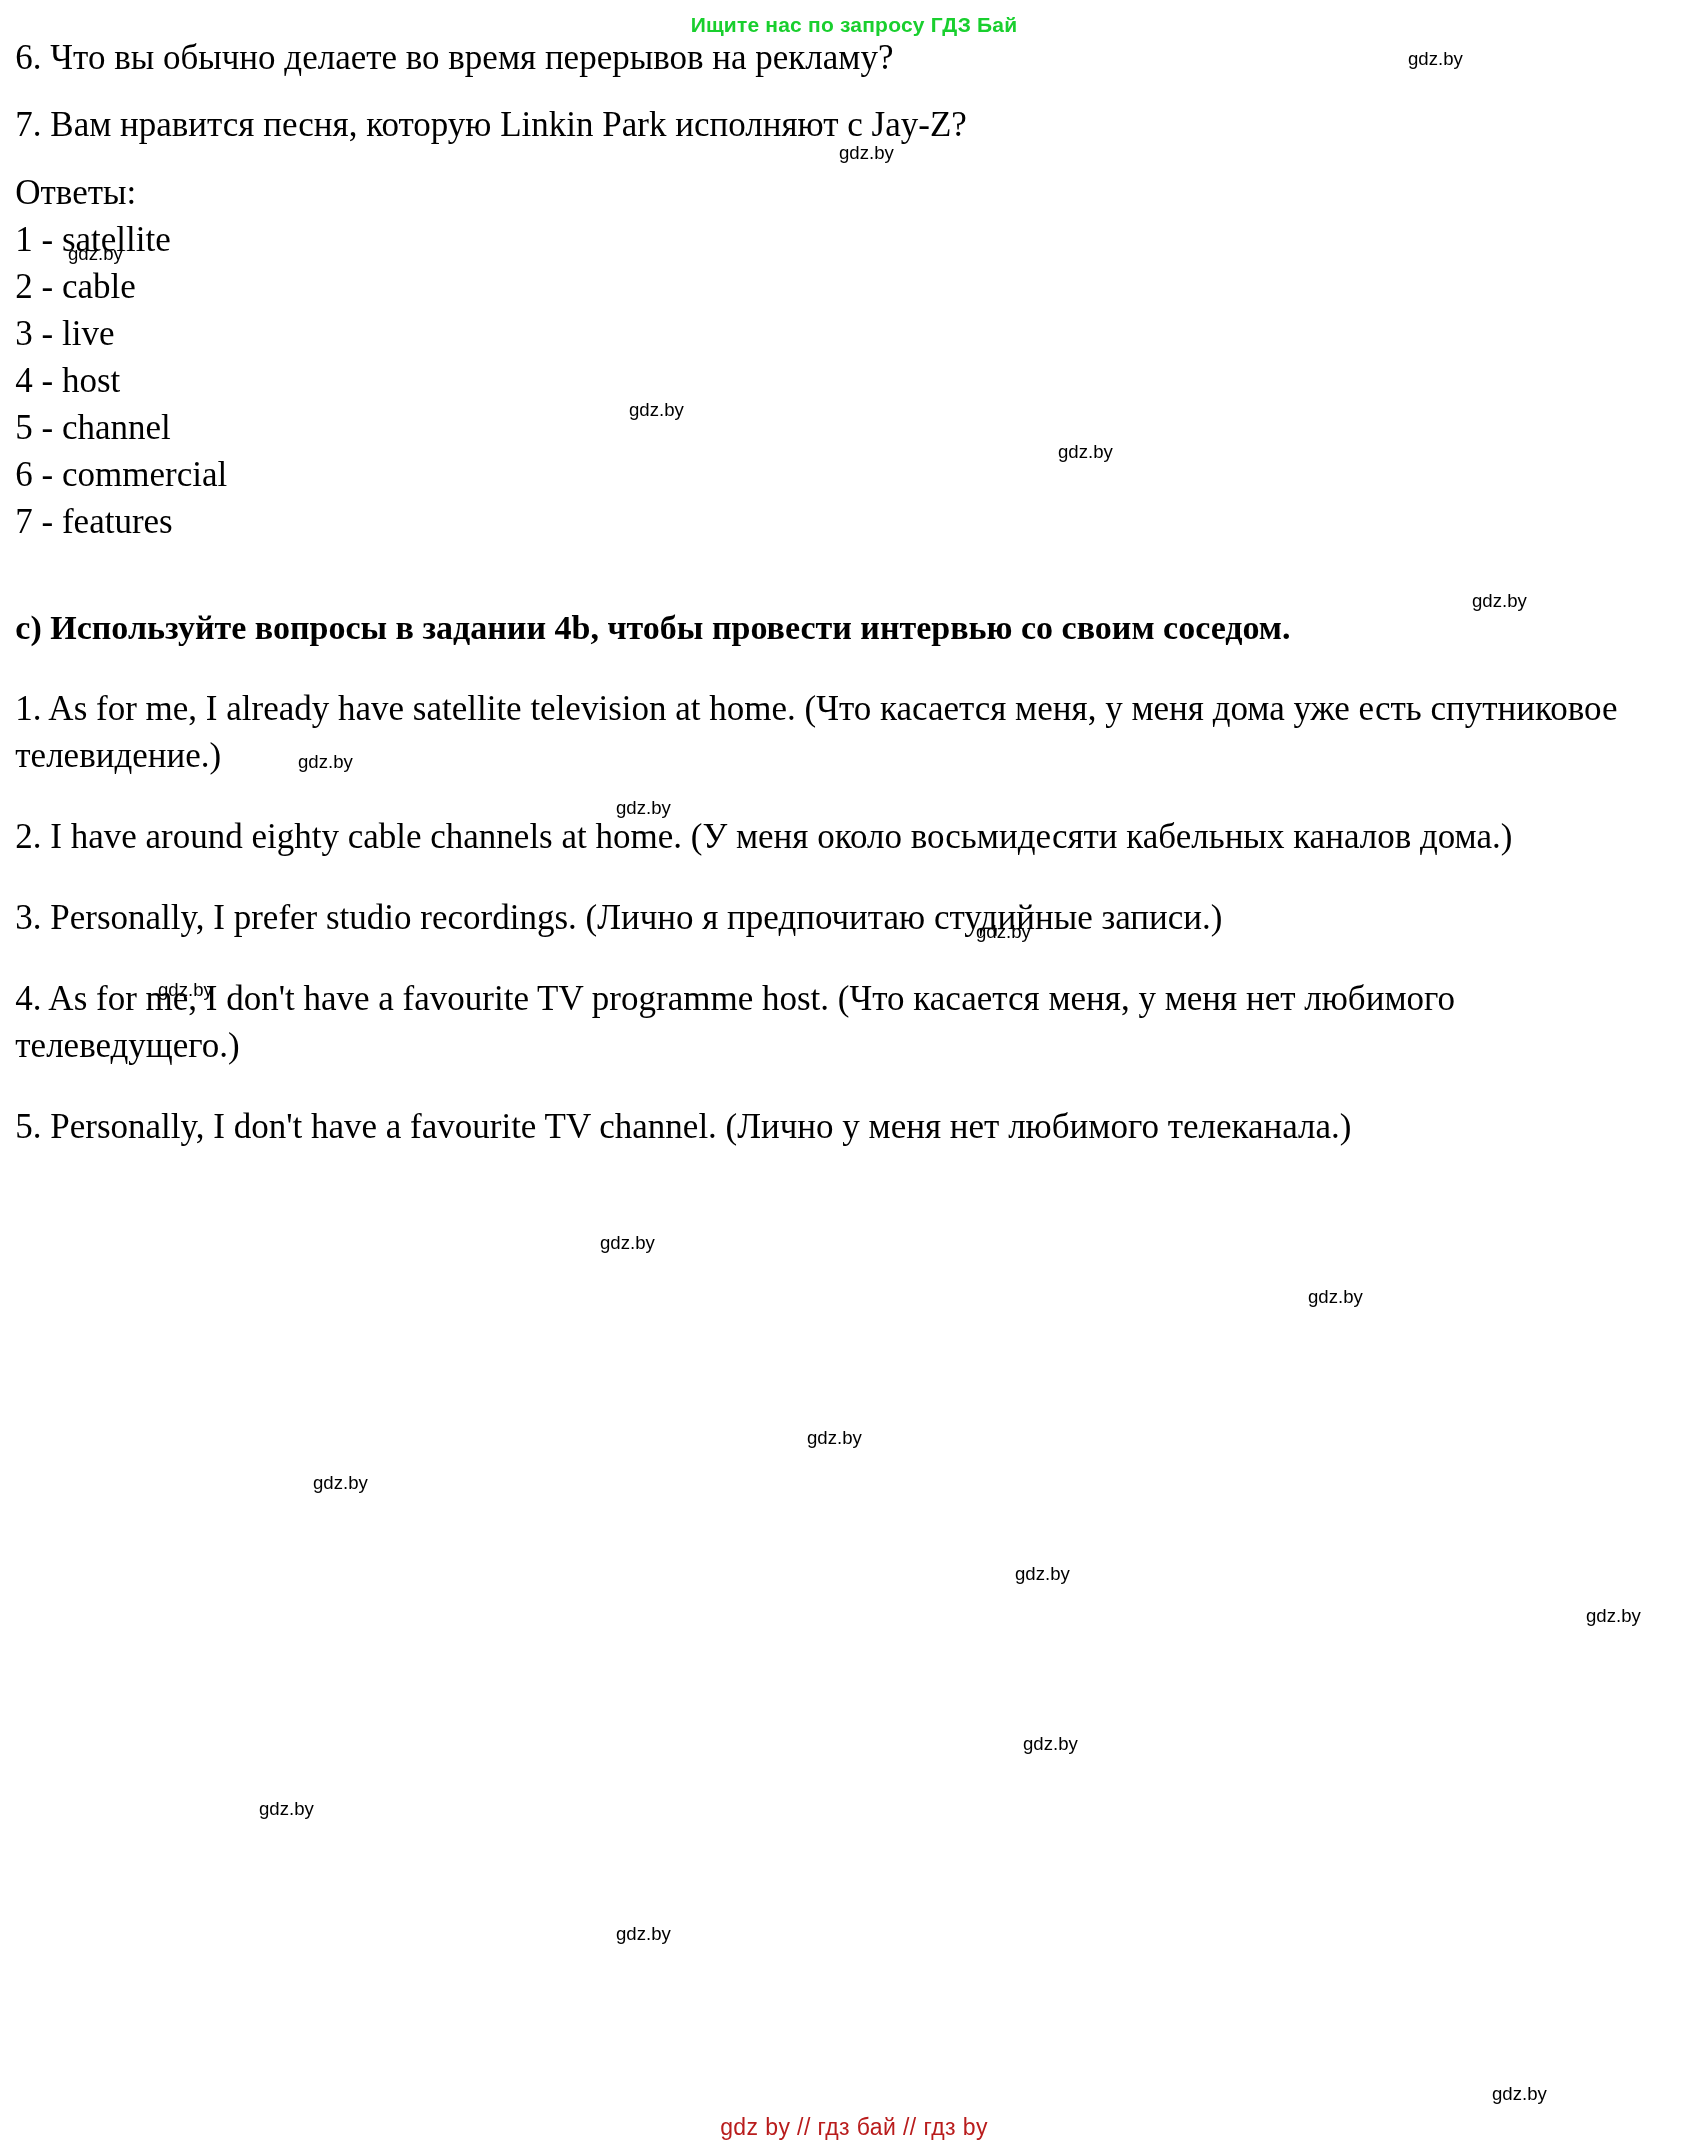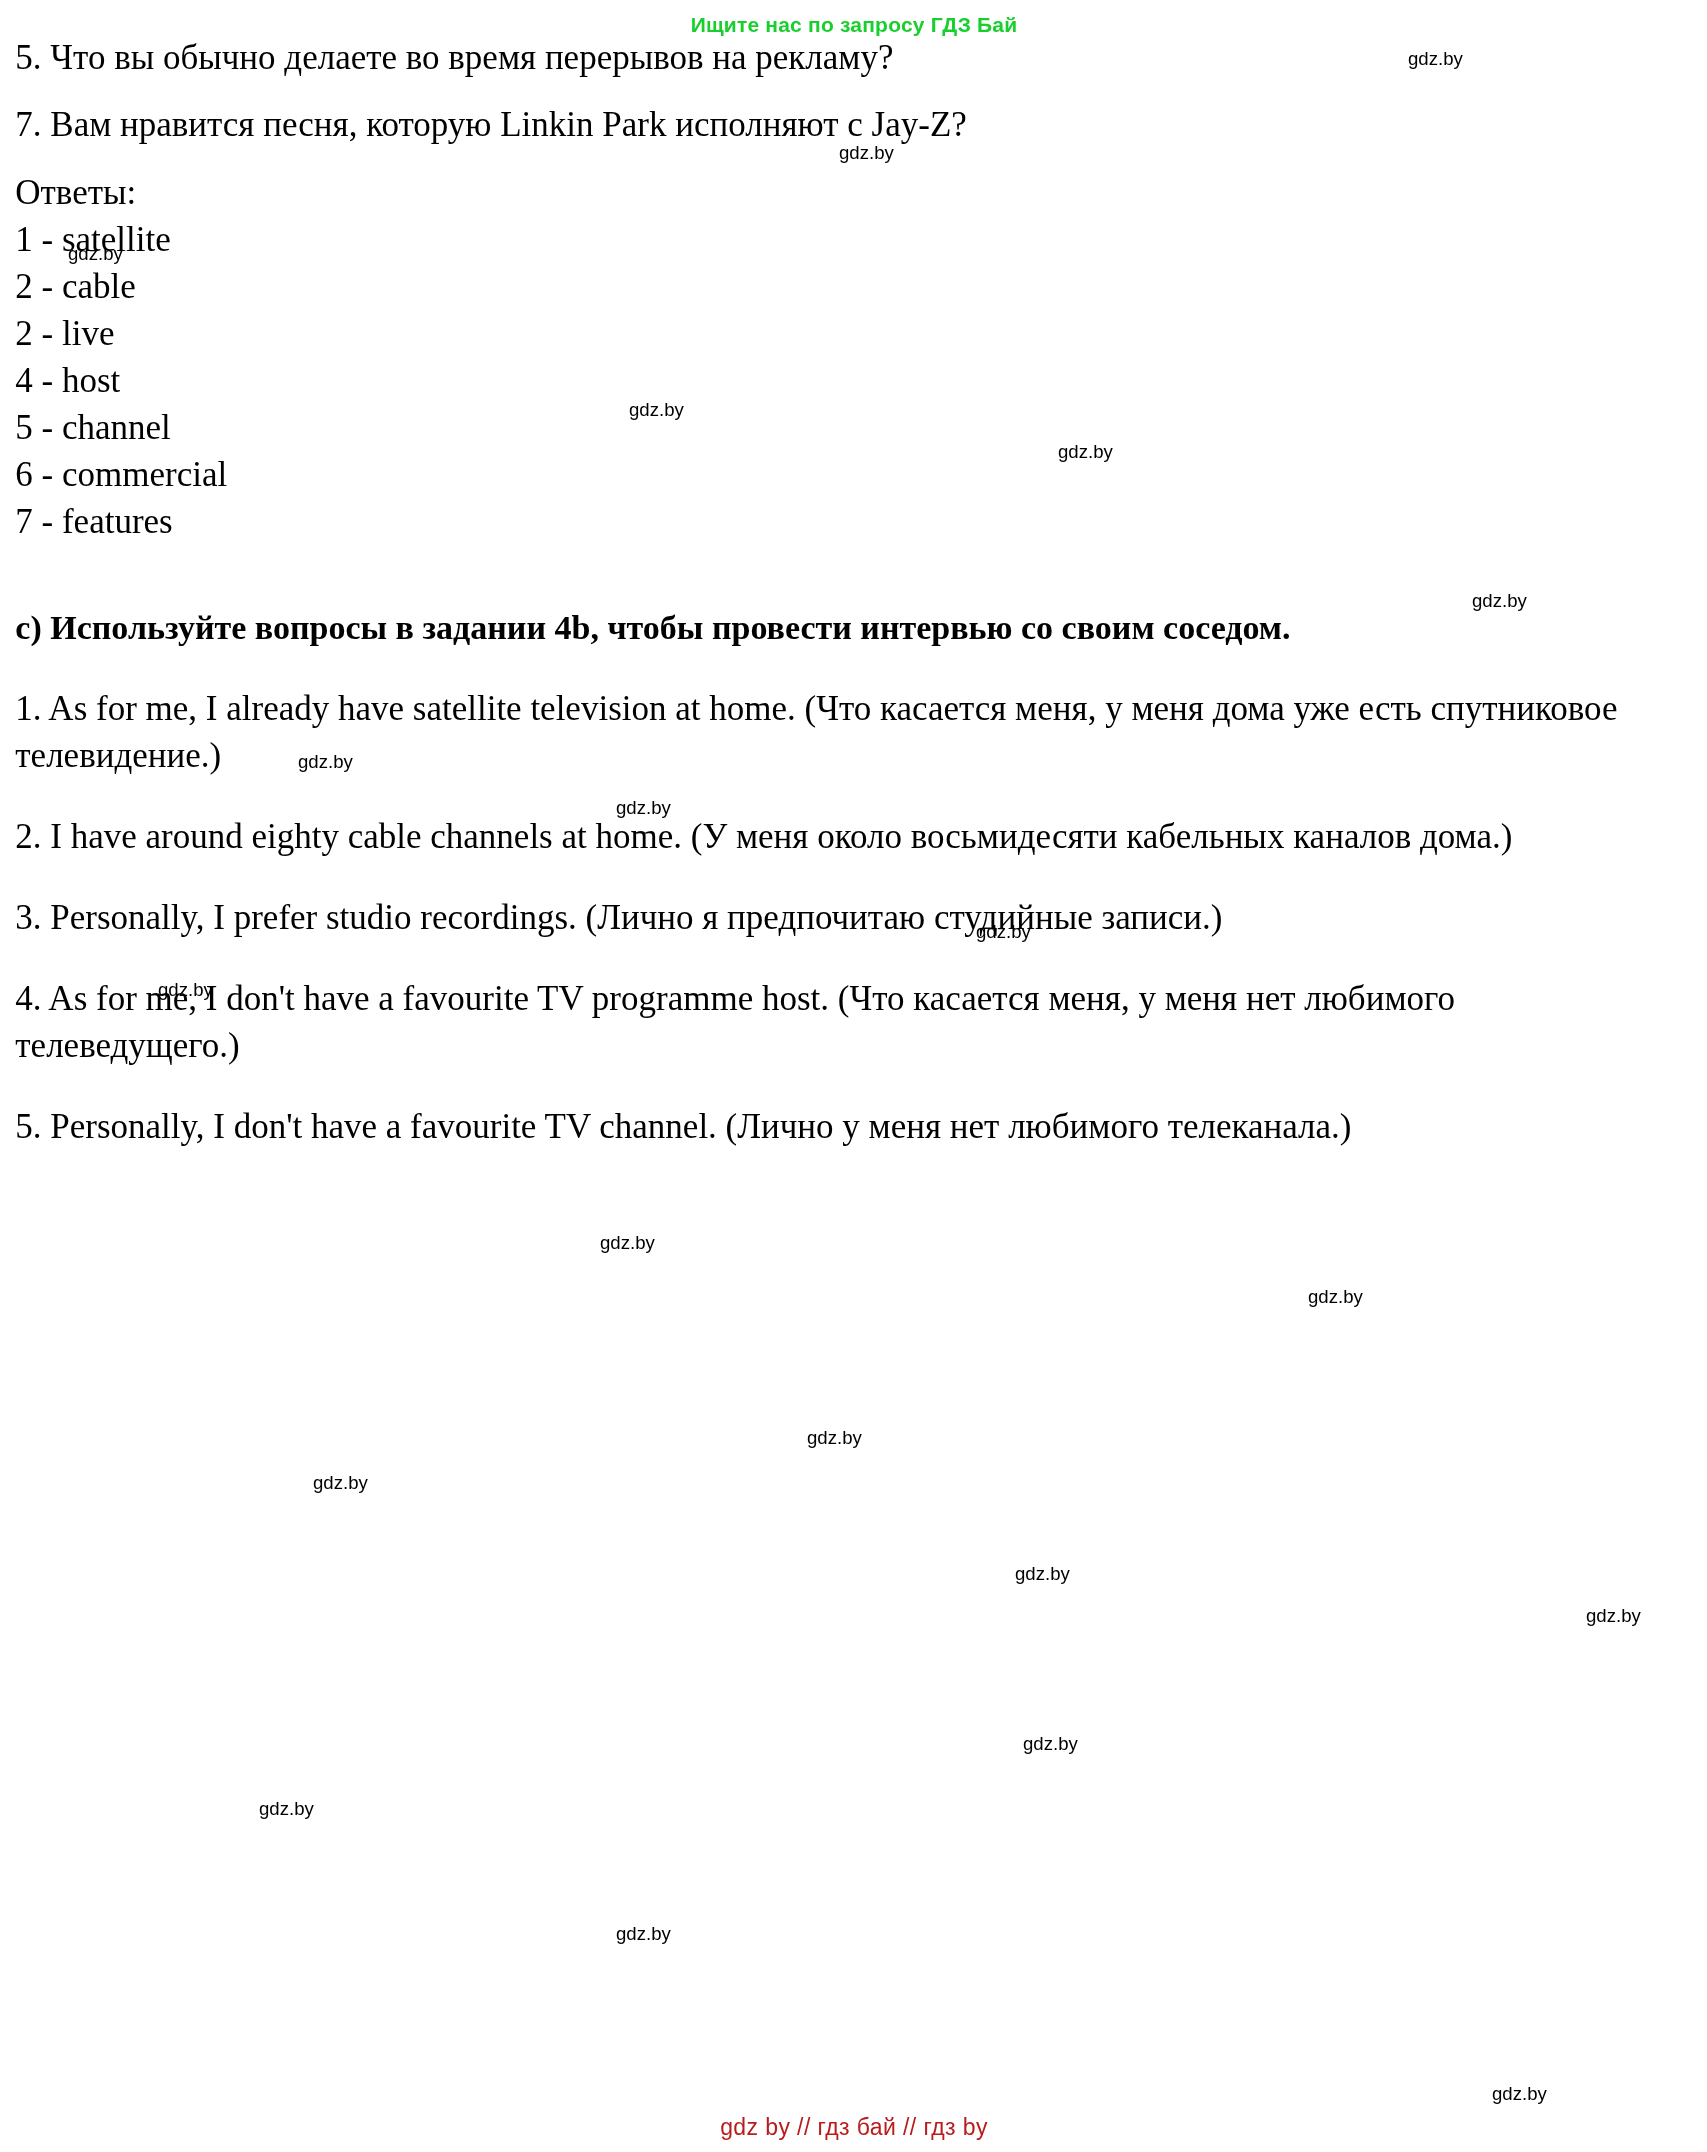--- a/index.html
+++ b/index.html
@@ -107,27 +107,27 @@
 </style>
 </head>
 <body>
 
 <div id="page">
 
   <div class="site-header">Ищите нас по запросу ГДЗ Бай</div>
 
   <div class="content">
 
-    <p class="q-line">5. Что вы обычно делаете во время перерывов на рекламу?</p>
+    <p class="q-line">6. Что вы обычно делаете во время перерывов на рекламу?</p>
     <p class="q-line">7. Вам нравится песня, которую Linkin Park исполняют с Jay-Z?</p>
 
     <p class="ans-head">Ответы:</p>
     <p class="ans-item">1 - satellite</p>
     <p class="ans-item">2 - cable</p>
-    <p class="ans-item">2 - live</p>
+    <p class="ans-item">3 - live</p>
     <p class="ans-item">4 - host</p>
     <p class="ans-item">5 - channel</p>
     <p class="ans-item">6 - commercial</p>
     <p class="ans-item">7 - features</p>
 
     <p class="task-title">c) Используйте вопросы в задании 4b, чтобы провести интервью со своим соседом.</p>
 
     <p class="para">1. As for me, I already have satellite television at home. (Что касается меня, у меня дома уже есть спутниковое телевидение.)</p>
     <p class="para">2. I have around eighty cable channels at home. (У меня около восьмидесяти кабельных каналов дома.)</p>
     <p class="para">3. Personally, I prefer studio recordings. (Лично я предпочитаю студийные записи.)</p>

